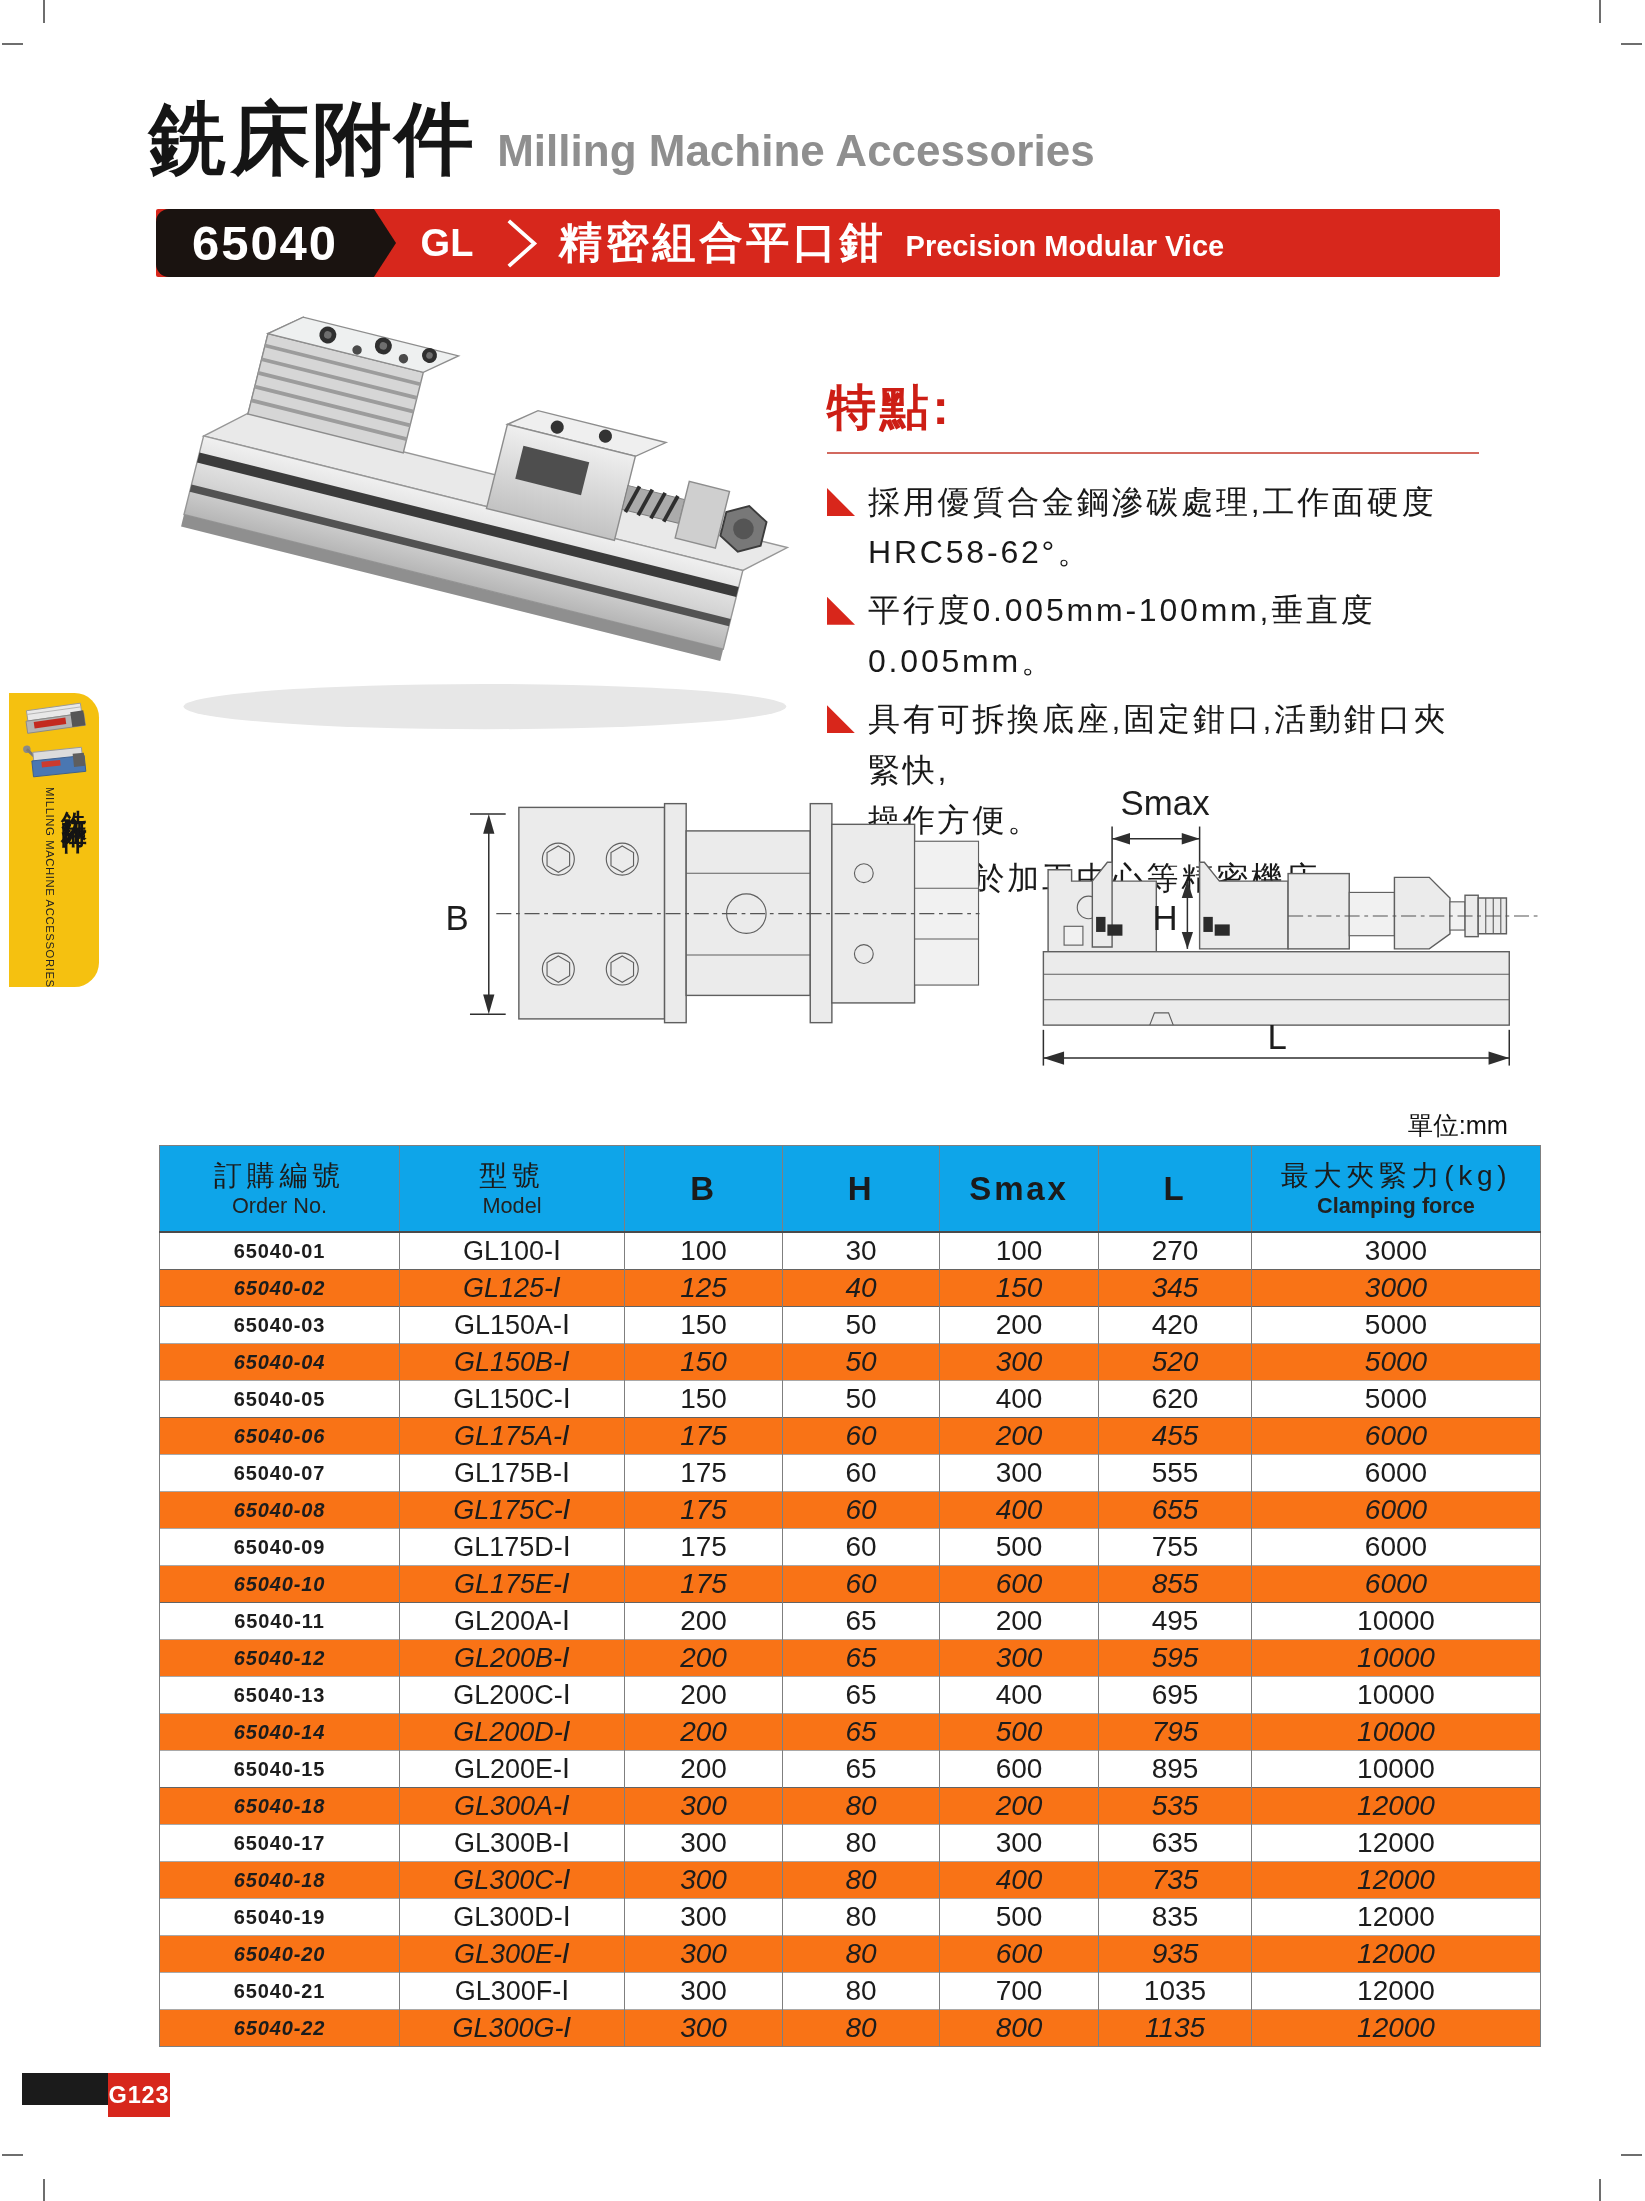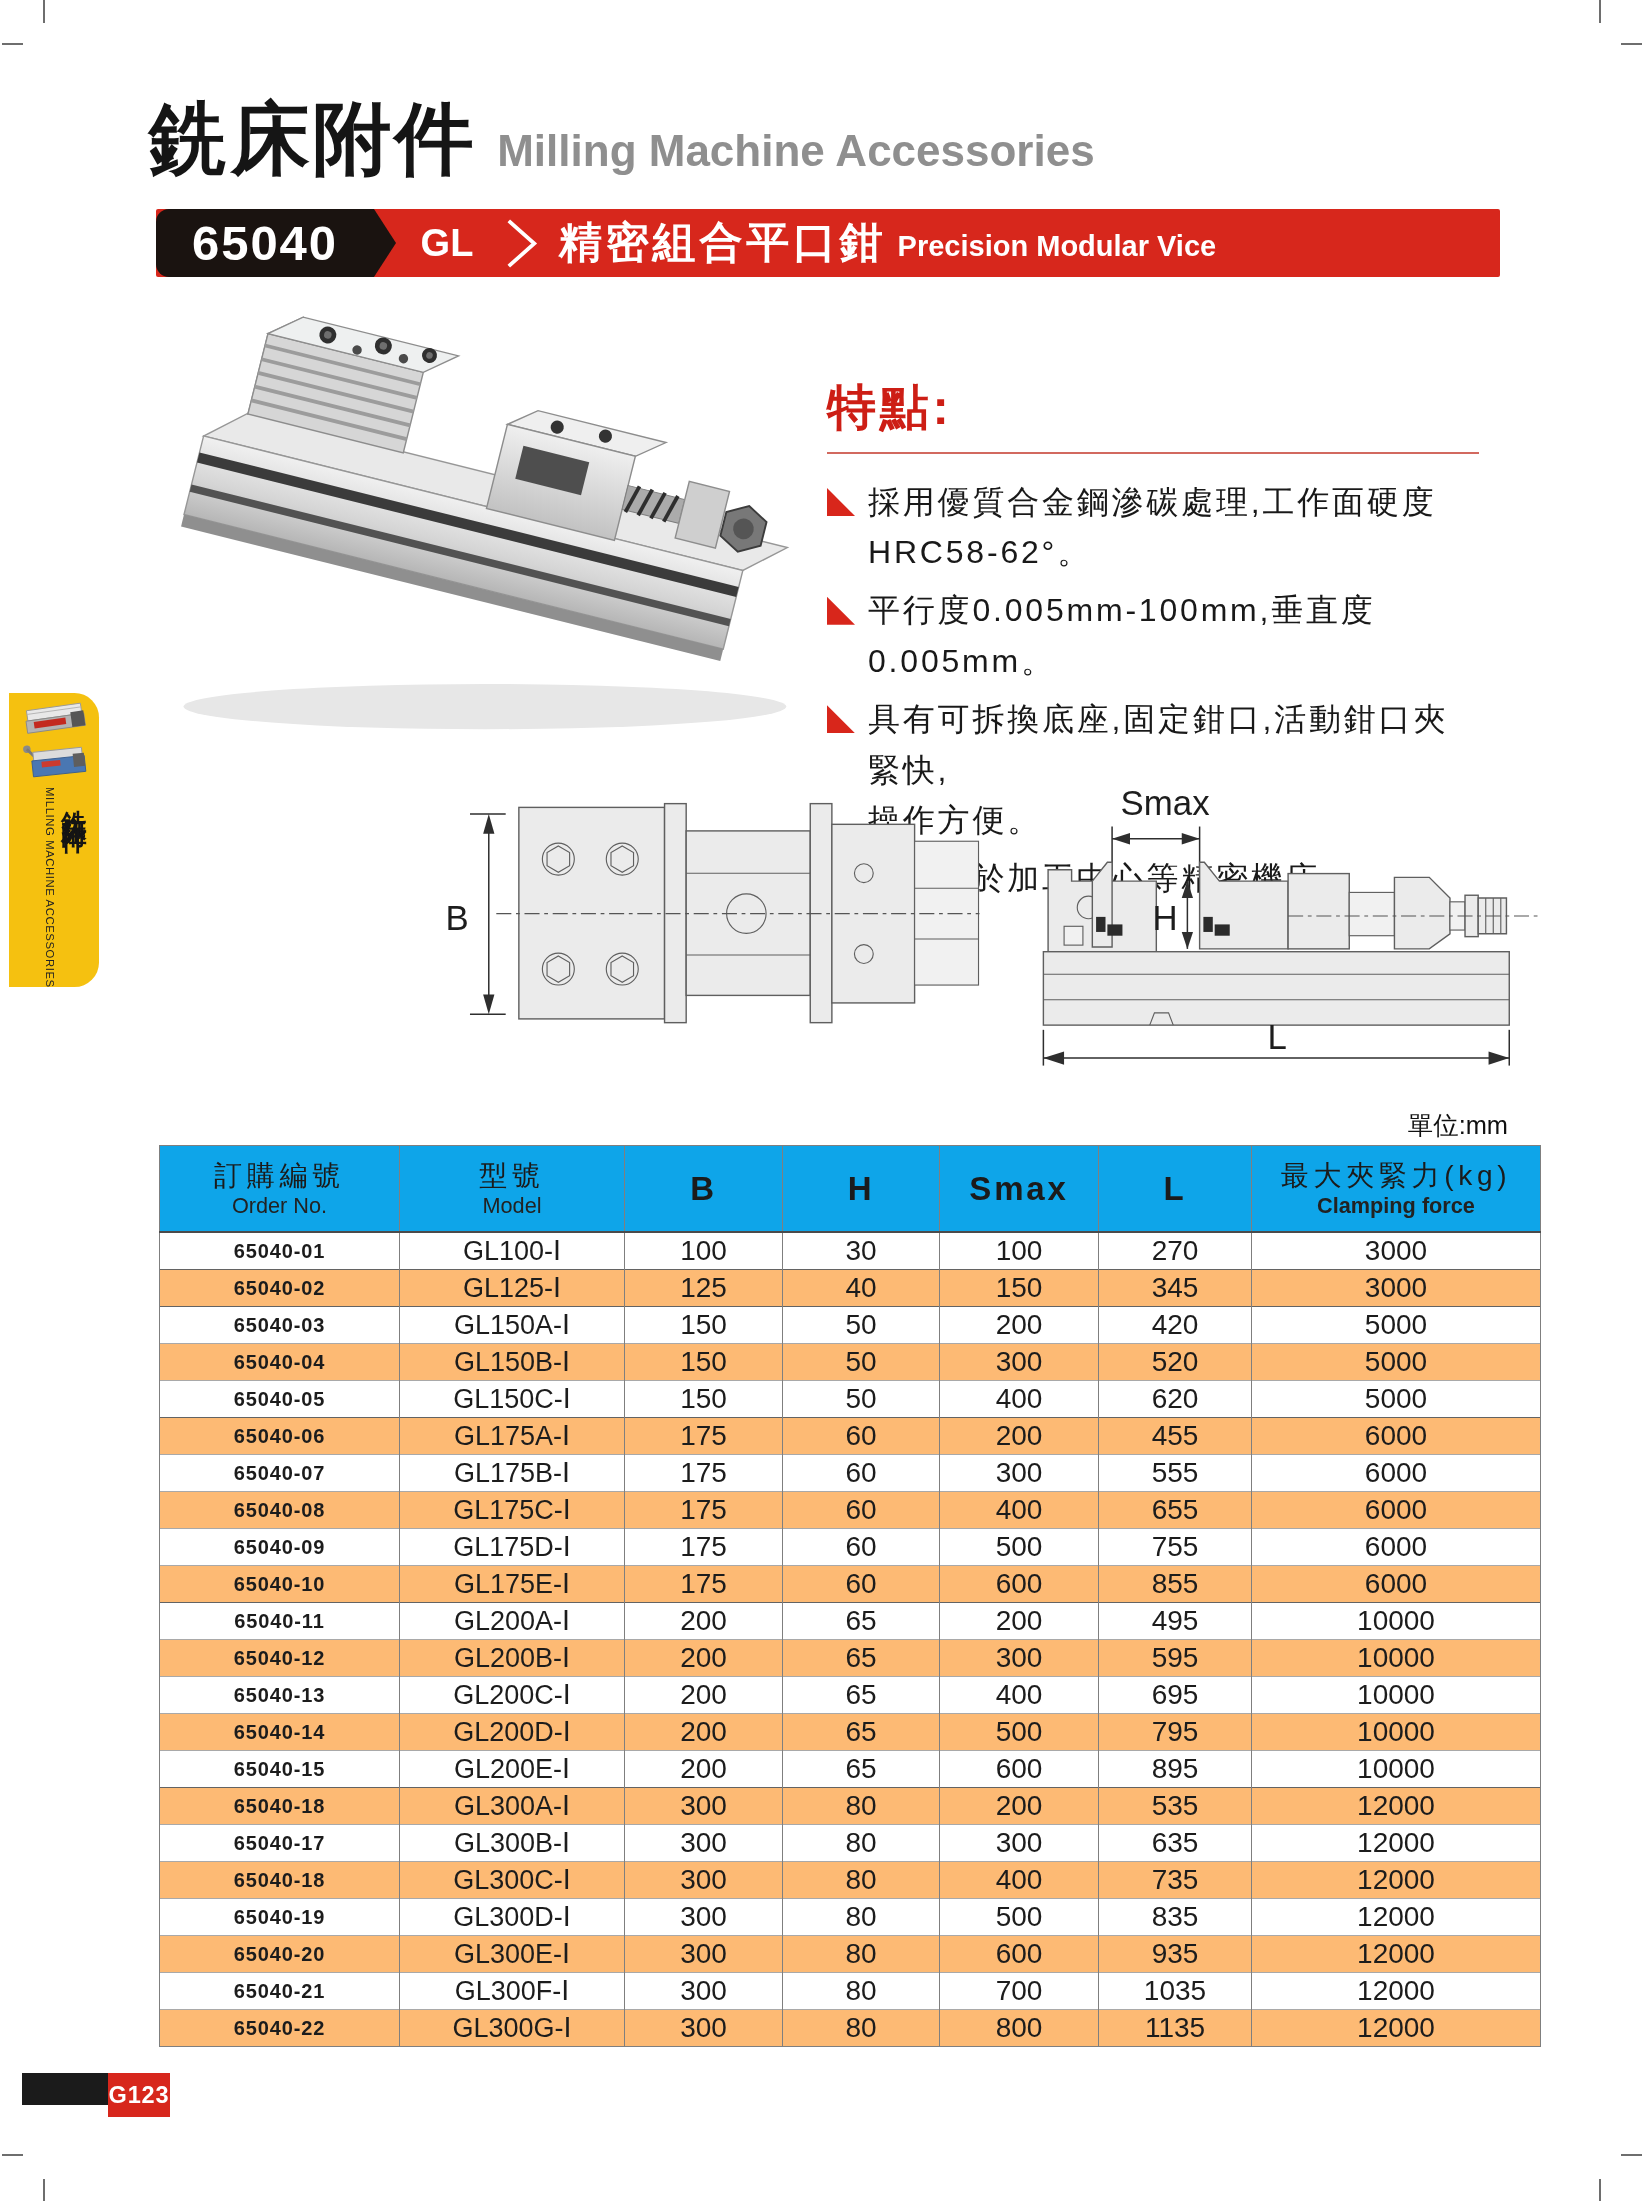--- a/index.html
+++ b/index.html
@@ -14,21 +14,21 @@
   .t-zh{font-size:79px;font-weight:bold;color:#151515;letter-spacing:2.8px;}
   .t-en{font-size:44px;font-weight:bold;color:#8f8f8f;}
 
   
   .banner{position:absolute;left:156px;top:209px;width:1344px;height:68px;background:#d7271c;border-radius:2px;}
   .pill{position:absolute;left:0;top:0;width:218px;height:68px;background:#1a1310;border-radius:13px 0 0 13px;display:flex;align-items:center;justify-content:center;}
   .pill-arrow{position:absolute;left:218px;top:0;width:0;height:0;border-top:34px solid transparent;border-bottom:34px solid transparent;border-left:22.6px solid #1a1310;}
   .code{font-size:49px;font-weight:bold;color:#fff;letter-spacing:1.9px;}
   .series{position:absolute;left:243px;top:0;width:96px;height:68px;display:flex;align-items:center;justify-content:center;color:#fff;font-size:38px;font-weight:bold;}
   .chev{position:absolute;left:347px;top:8.5px;}
-  .prod{position:absolute;left:403px;top:0;height:68px;display:flex;align-items:center;gap:11px;white-space:nowrap;}
+  .prod{position:absolute;left:403px;top:0;height:68px;display:flex;align-items:center;gap:19px;white-space:nowrap;}
   .prod-zh{font-size:43px;font-weight:600;color:#fff;letter-spacing:3.8px;}
   .prod-en{font-size:29px;font-weight:bold;color:#fff;position:relative;top:3.8px;}
 
   
   .features{position:absolute;left:827px;top:375px;width:652px;}
   .f-head{color:#cd1e15;font-size:49px;font-weight:bold;letter-spacing:3.8px;}
   .f-rule{margin-top:11.3px;height:1.9px;background:#d2695f;}
   .f-list{margin-top:22.6px;display:flex;flex-direction:column;gap:7.5px;}
   .feature-item{display:flex;gap:13px;}
   .tri{flex:0 0 auto;width:28px;height:28px;margin-top:11.3px;background:#d8261b;clip-path:polygon(0 0,100% 100%,0 100%);}
@@ -55,21 +55,21 @@
   .spec col:nth-child(3){width:158px;}.spec col:nth-child(4){width:157px;}
   .spec col:nth-child(5){width:159px;}.spec col:nth-child(6){width:153px;}
   .spec col:nth-child(7){width:289px;}
   .spec th{background:#0ea5e9;border:0.9px solid #7f7f7f;border-bottom:2.8px solid #4b4b4b;height:79px;padding:3px;vertical-align:middle;font-weight:normal;margin-top:48px;}
   .spec th .zh{font-size:28px;color:#1b1b1b;letter-spacing:4.7px;line-height:1.25;}
   .spec th .en{font-size:21.7px;color:#222;letter-spacing:0;line-height:1.2;}
   .spec th.single .zh{font-size:33px;font-weight:bold;letter-spacing:2.8px;}
   .spec th:last-child .en{font-weight:bold;}
   .spec td{border-left:0.9px solid #7f7f7f;border-right:0.9px solid #7f7f7f;border-top:0.9px solid #a9a9a9;height:36px;text-align:center;font-size:28px;color:#1c1c1c;padding:0;}
   .spec tbody tr:last-child td{border-bottom:0.9px solid #7f7f7f;}
-  .spec tr.alt{background:#fdba74;}
+  .spec tr.alt{background:#f97316;font-style:italic;}
   .spec tr.grp td{border-top:1.9px solid #636363;}
   .spec td.order{font-weight:bold;font-size:20px;letter-spacing:0.9px;}
   .spec td.model{font-size:27px;}
 
   
   .side-tab{position:absolute;left:9.4px;top:693px;width:90px;height:294px;background:#f5c110;border-radius:0 24.5px 24.5px 0;}
   .side-zh{position:absolute;right:7.5px;top:96px;writing-mode:vertical-rl;font-size:25.4px;font-weight:bold;color:#141414;letter-spacing:6.6px;}
   .side-en{position:absolute;right:43px;top:94px;writing-mode:vertical-rl;font-size:11.3px;color:#222;letter-spacing:0.6px;white-space:nowrap;}
 
   

